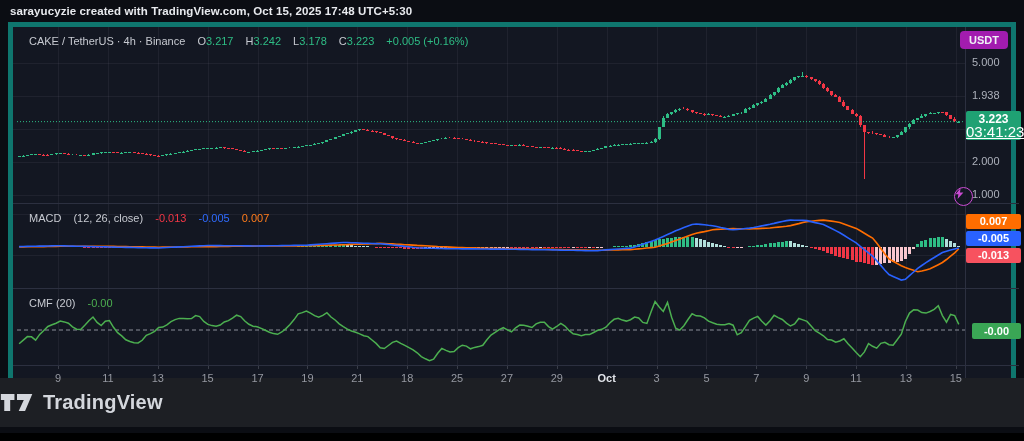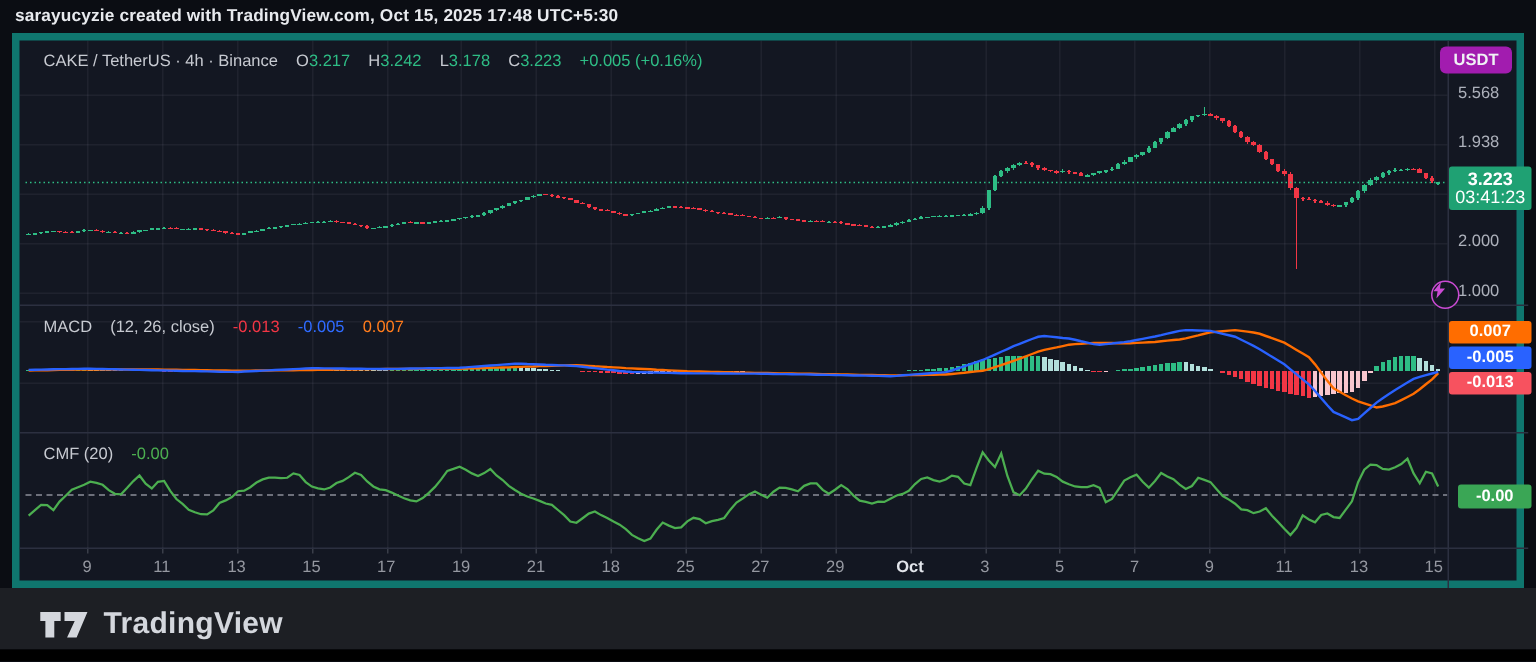--- a/index.html
+++ b/index.html
@@ -26,32 +26,32 @@
   .ptick{position:absolute;left:7px;font-size:11px;color:#adb1bb;}
   .time-axis{position:absolute;left:0;top:338px;width:1006px;height:30px;z-index:4;cursor:ew-resize;}
   .ttick{position:absolute;top:7px;width:44px;text-align:center;font-size:11px;color:#9598a1;}
   .ttick.major{color:#e2e5eb;font-weight:700;}
   .usdt{position:absolute;top:4px;right:3px;z-index:6;background:#a21caf;color:#f0f2f5;
         font-family:"Liberation Sans",sans-serif;font-size:11px;font-weight:700;
         padding:3px 9px;border:none;border-radius:4px;cursor:pointer;}
   .price-badge{position:absolute;left:953px;top:84px;width:55px;z-index:6;background:#1fa173;
         color:#fff;text-align:center;border-radius:2px;padding:2px 0 3px;}
   .price-badge .p{font-size:12px;font-weight:700;line-height:13px;}
-  .price-badge .cd{font-size:12px;line-height:11px;}
+  .price-badge .cd{font-size:15px;line-height:11px;text-decoration:underline;}
   .mbadge{position:absolute;left:953px;width:55px;height:15px;z-index:6;color:#fff;text-align:center;
         font-size:11px;font-weight:600;line-height:15px;border-radius:2px;}
   .sig{top:187px;background:#ff6d00;}
   .mac{top:204px;background:#2962ff;}
   .his{top:221px;background:#f7525f;}
   .cbadge{position:absolute;left:959px;top:296px;width:49px;height:16px;z-index:6;background:#3aa655;
         color:#fff;text-align:center;font-size:11px;font-weight:600;line-height:16px;border-radius:2px;}
   .boost{position:absolute;left:941px;top:160px;width:17px;height:17px;z-index:5;border:1.6px solid #cb4bd4;
         border-radius:50%;background:rgba(19,23,34,.85);display:flex;align-items:center;justify-content:center;cursor:pointer;}
-  .footer{position:absolute;left:0;top:392px;width:100%;height:49px;background:#1d1f24;
-        display:flex;align-items:center;padding-left:26px;box-sizing:border-box;text-align:center;}
+  .footer{position:absolute;left:0;top:378px;width:100%;height:49px;background:#1d1f24;
+        display:flex;align-items:center;box-sizing:border-box;text-align:center;}
   .brand{font-size:20px;font-weight:700;color:#d4d7dd;margin-left:9px;letter-spacing:.2px;}
 </style>
 </head>
 <body>
 
 <div class="frame">
 
   <div class="attribution">sarayucyzie created with TradingView.com, Oct 15, 2025 17:48 UTC+5:30</div>
 
   <div class="panel">
@@ -835,21 +835,21 @@
       <span class="bluv">-0.005</span>
       <span class="orgv">0.007</span>
     </div>
 
     <div class="legend cmf-legend">
       <span class="lab first">CMF (20)</span>
       <span class="grnv">-0.00</span>
     </div>
 
     <div class="price-axis" id="priceAxis">
-        <div class="ptick" style="top: 29px;">5.568</div>
+        <div class="ptick" style="top: 29px;">5.000</div>
         <div class="ptick" style="top: 62px;">1.938</div>
         <div class="ptick" style="top: 128px;">2.000</div>
         <div class="ptick" style="top: 161px;">1.000</div>
       </div>
     <div class="time-axis" id="timeAxis">
         <div class="ttick" style="left: 23px;">9</div>
         <div class="ttick" style="left: 72.88px;">11</div>
         <div class="ttick" style="left: 122.76px;">13</div>
         <div class="ttick" style="left: 172.64px;">15</div>
         <div class="ttick" style="left: 222.52px; text-align: center;">17</div>

